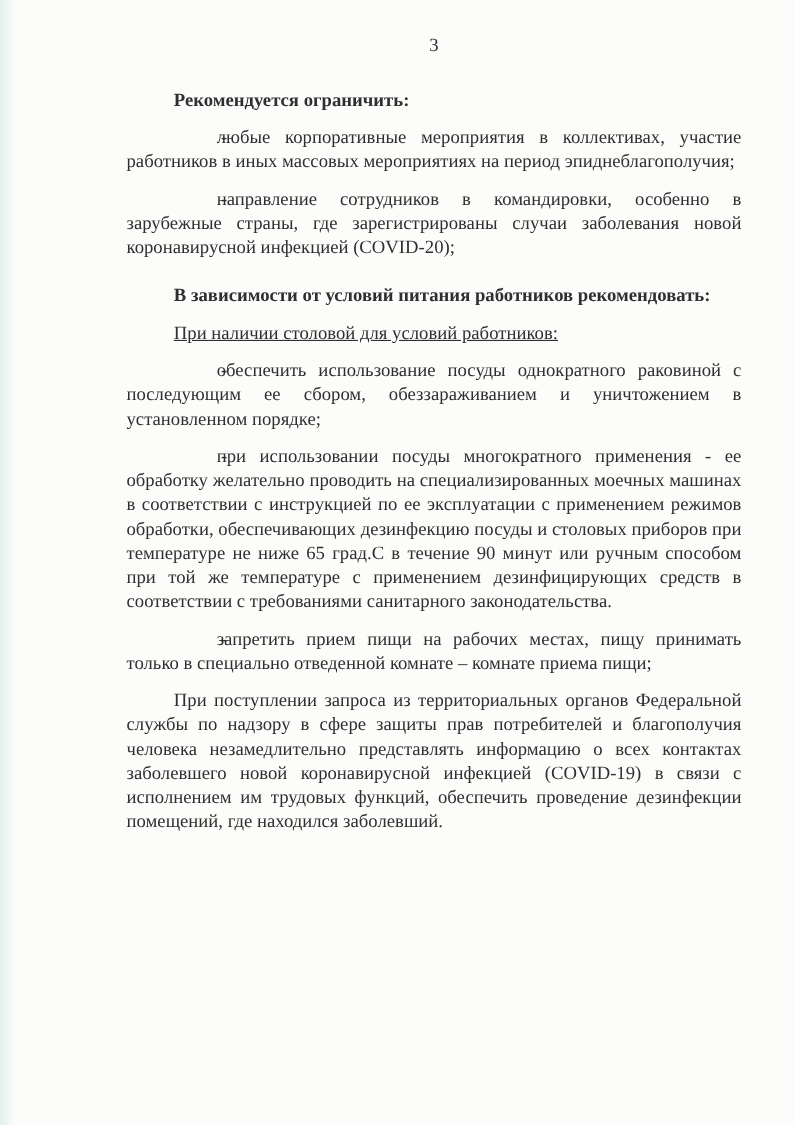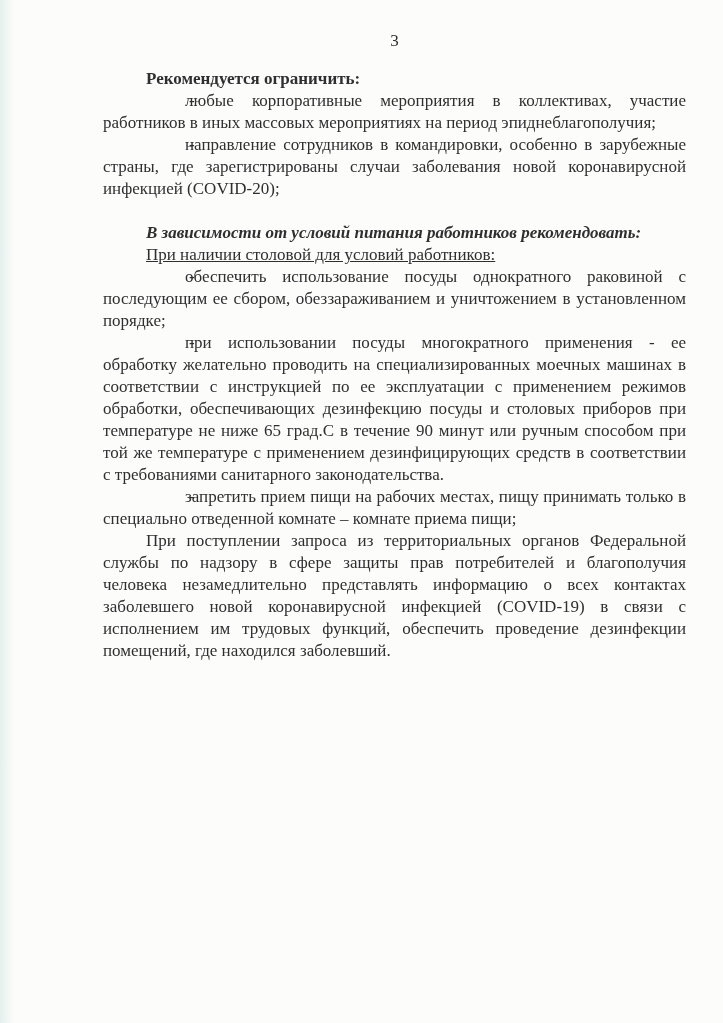--- a/index.html
+++ b/index.html
@@ -34,27 +34,26 @@
   }
   .content {
     position: absolute;
     top: 68px;
     left: 103px;
     width: 583px;
     font-size: 17px;
     line-height: 22px;
   }
   .para {
-    margin: 0;
+    margin: 12px;
     text-align: justify;
     text-indent: 43px;
   }
   .para.gap-above {
     margin-top: 22px;
-    font-style: italic;
   }
   .heading-bold {
     font-weight: bold;
   }
   .heading-underline span {
     text-decoration: underline;
   }
   .marker {
     display: inline-block;
     width: 39px;

